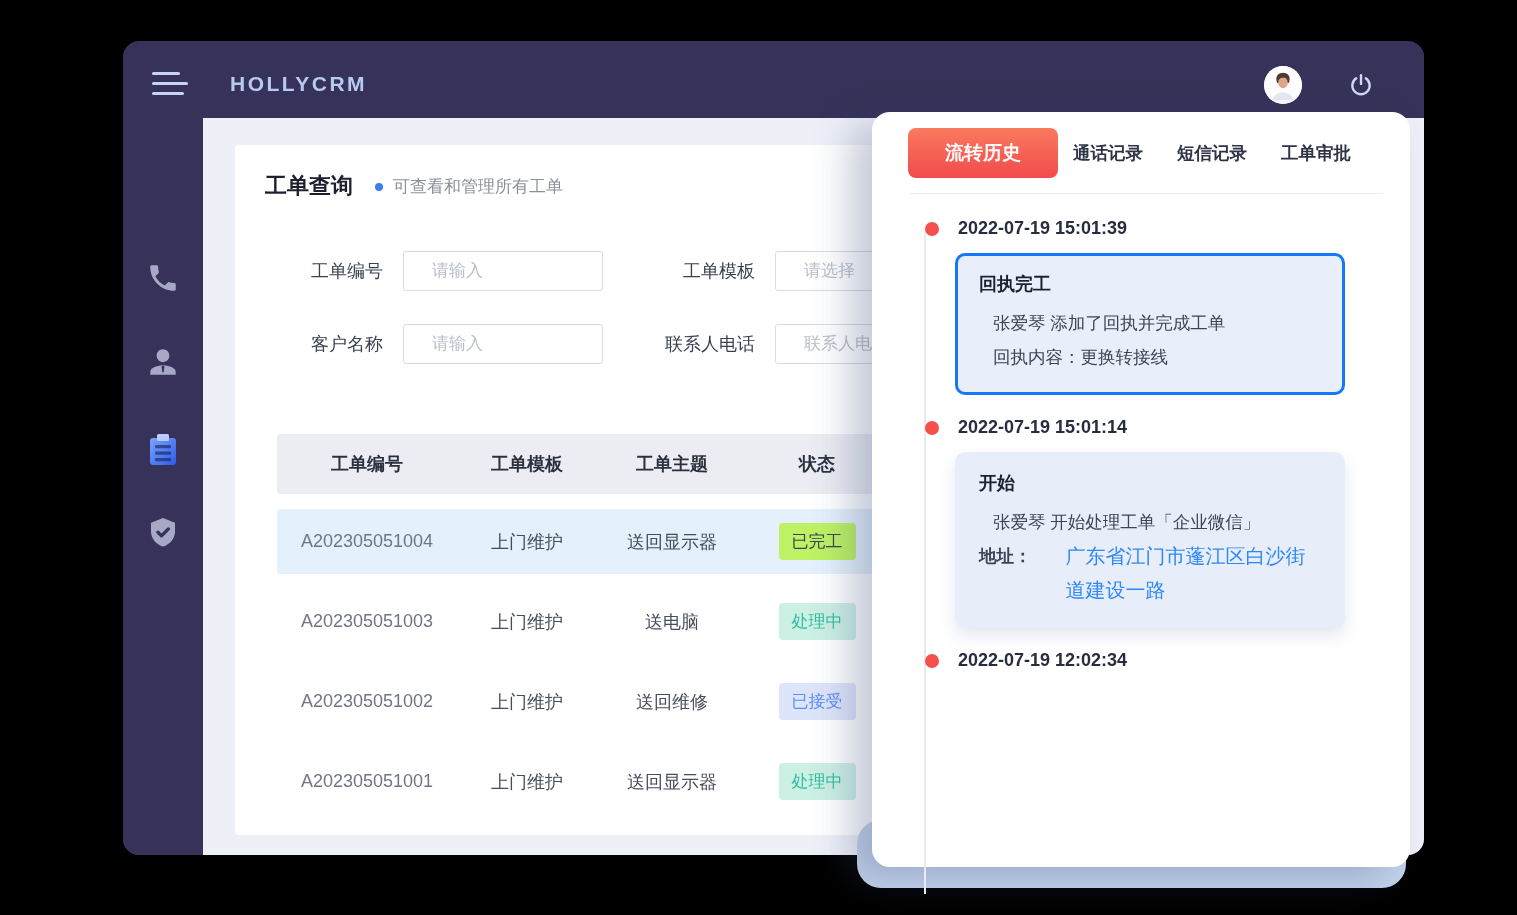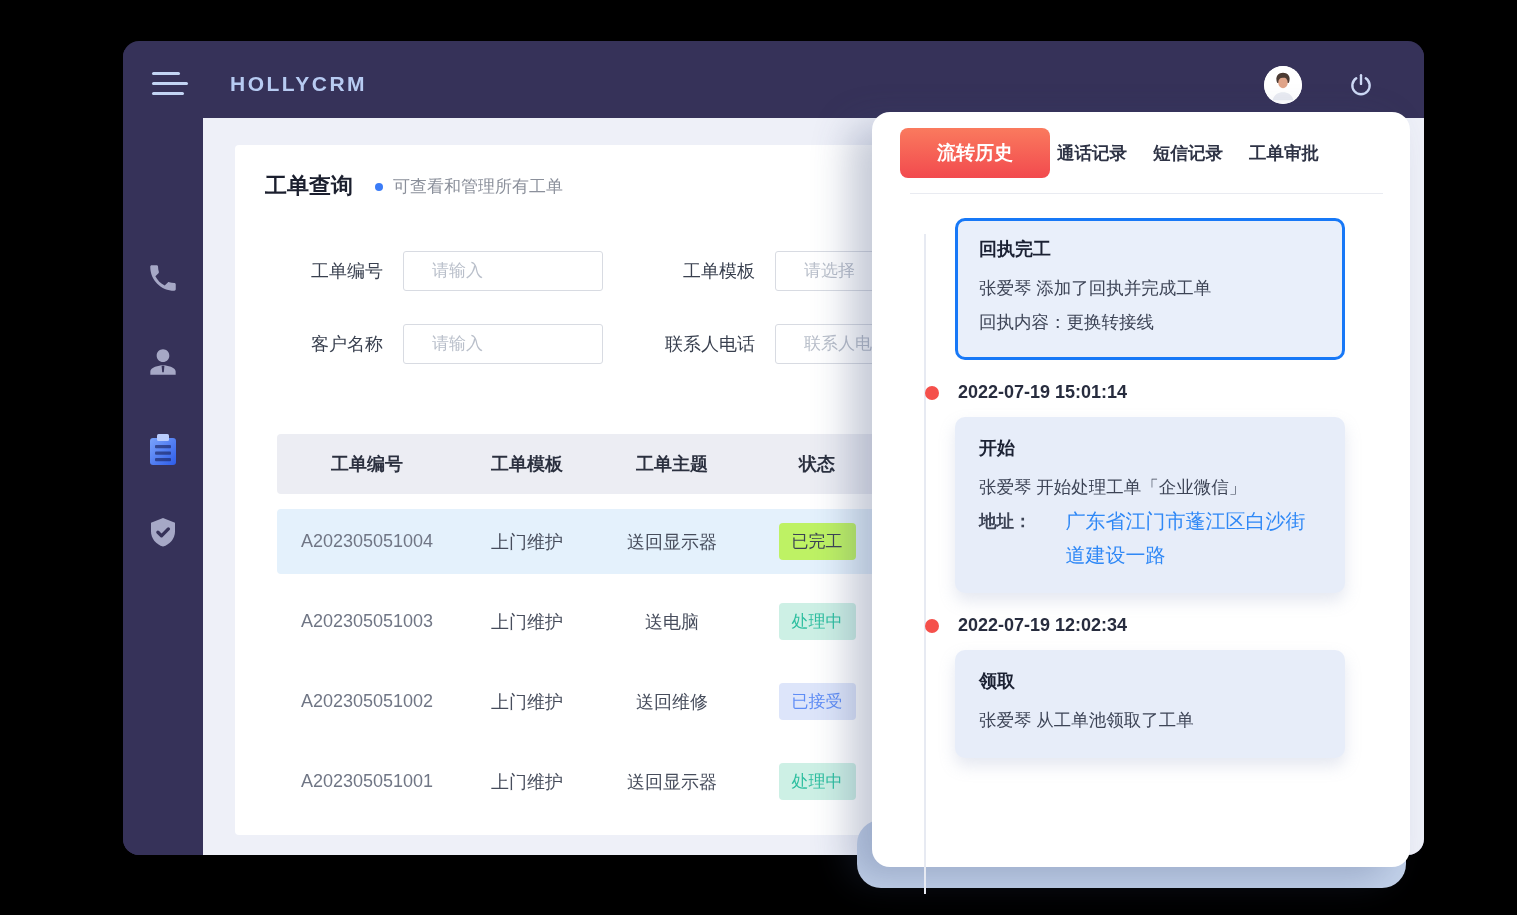--- a/index.html
+++ b/index.html
@@ -57,41 +57,41 @@
   .badge { display:inline-block; padding:7px 13px; border-radius:4px; font-size:17px; }
   .badge.done { background:#bef264; color:#3c4254; }
   .badge.processing { background:#cdf0e5; color:#2ebfa0; }
   .badge.accepted { background:#dde5fa; color:#5f8df6; }
 
   
   .panel-back { position:absolute; left:857px; top:820px; width:549px; height:68px;
                 border-radius:24px; background:#c5d4ec; z-index:4; }
   .panel { position:absolute; left:872px; top:112px; width:538px; height:755px; background:#fff;
            border-radius:18px; z-index:5; box-shadow:-22px 12px 38px rgba(60,75,120,.30); }
-  .tabs { display:flex; align-items:center; gap:26px; padding:16px 0 0 28px; }
+  .tabs { display:flex; align-items:center; gap:34px; padding:16px 0 0 36px; }
   .tab-active { width:150px; height:50px; border:none; border-radius:8px; cursor:pointer;
                 background:linear-gradient(180deg,#fa7a5e 0%,#f24a4e 100%);
                 color:#fff; font-size:19px; font-weight:700; margin-right:-19px;
                 font-family:"Liberation Sans","DejaVu Sans",sans-serif; }
   .tab { font-size:17.5px; color:#2e3345; font-weight:600; cursor:pointer; }
   .tabs-divider { height:1px; background:#e9ebf1; margin:15px 27px 0 38px; }
 
   .timeline { position:relative; padding:24px 28px 0 83px; }
   .tl-line { position:absolute; left:52px; top:40px; height:660px; width:2px; background:#e7eaf2; }
   .t-entry { position:relative; }
   .t-time { position:relative; font-size:18px; font-weight:600; color:#272c3e;
             margin:0 0 14px 3px; }
   .t-dot { position:absolute; left:-33px; top:4px; width:14px; height:14px; border-radius:50%;
            background:#f5504b; }
   .t-card { width:390px; border-radius:10px; background:#e7edf9; padding:19px 24px 21px;
             margin-bottom:22px; box-shadow:0 8px 16px rgba(150,165,200,.25); }
   .t-card.hl-card { background:#e9effa; border:3px solid #1778f7; padding:16px 21px 18px;
                     box-shadow:none; }
   .tc-title { font-size:18px; font-weight:700; color:#1b2133; margin-bottom:10px; }
-  .tc-line { font-size:17.5px; color:#3d4456; line-height:34px; }
+  .tc-line { font-size:17.5px; color:#3d4456; line-height:34px;margin-left:14px; }
   .tc-addr { display:flex; align-items:flex-start; }
   .addr-label { font-size:17.5px; color:#3d4456; line-height:34px; white-space:nowrap;font-weight:bold; }
   .addr-link { font-size:20px; color:#2f88f6; line-height:34px; max-width:250px; cursor:pointer;margin-left:34px; }
 </style>
 </head>
 <body>
 
 <div class="stage">
 
   <div class="window">
@@ -232,20 +232,23 @@
       <div class="tab">通话记录</div>
       <div class="tab">短信记录</div>
       <div class="tab">工单审批</div>
     </div>
     <div class="tabs-divider"></div>
 
     <div class="timeline">
       <div class="tl-line"></div>
 
       <div class="t-entry">
+        <div class="t-time">2022-07-19 15:01:39
+          <span class="t-dot"></span>
+        </div>
         <div class="t-card hl-card">
           <div class="tc-title">回执完工</div>
           <div class="tc-line">张爱琴 添加了回执并完成工单</div>
           <div class="tc-line">回执内容：更换转接线</div>
         </div>
       </div>
 
       <div class="t-entry">
         <div class="t-time">2022-07-19 15:01:14
           <span class="t-dot"></span>
@@ -257,22 +260,18 @@
             <span class="addr-label">地址：</span>
             <span class="addr-link">广东省江门市蓬江区白沙街道建设一路</span>
           </div>
         </div>
       </div>
 
       <div class="t-entry">
         <div class="t-time">2022-07-19 12:02:34
           <span class="t-dot"></span>
         </div>
-        <div class="t-card">
-          <div class="tc-title">领取</div>
-          <div class="tc-line">张爱琴 从工单池领取了工单</div>
-        </div>
       </div>
 
     </div>
   </div>
 
 </div>
 
 </body></html>

